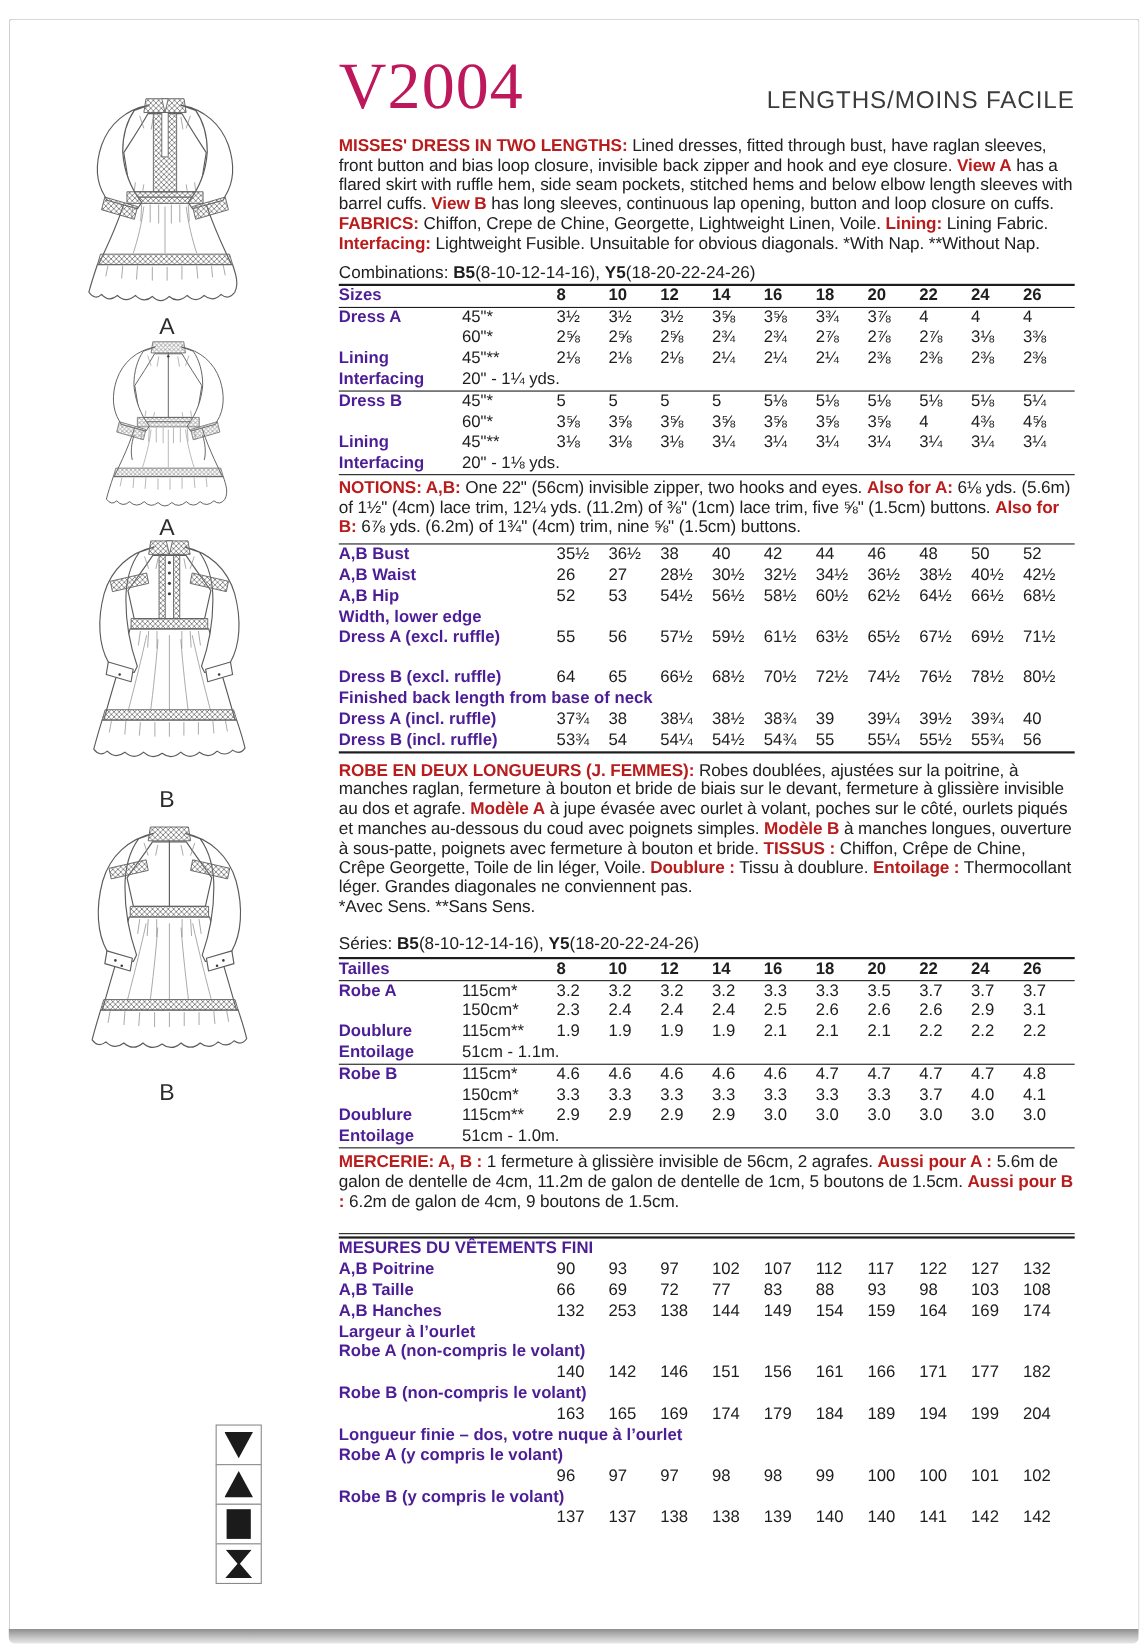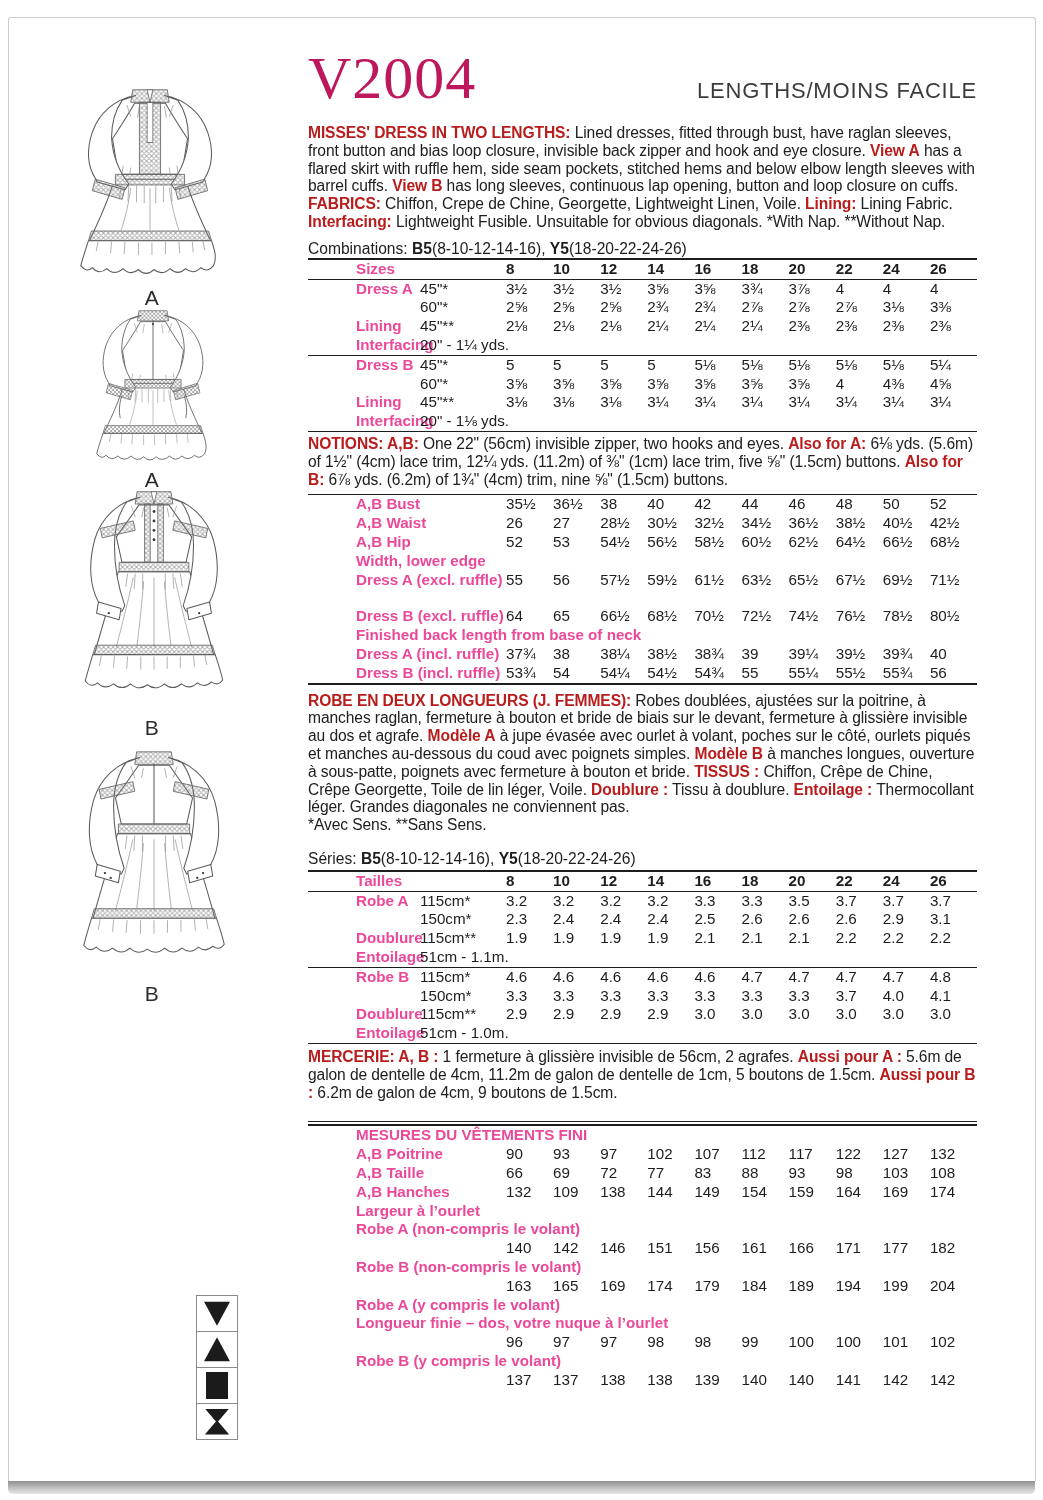--- a/index.html
+++ b/index.html
@@ -41,21 +41,21 @@
 
   
   .tbl{width:669px;}
   .trow{display:grid;grid-template-columns:112px 86px repeat(10,1fr);
         line-height:18.8px;font-size:15.2px;align-items:baseline;}
   .trow.thead{border-top:2px solid #1d1d1d;border-bottom:1.6px solid #1d1d1d;}
   .trow.thead .tc{font-weight:bold;}
   .trow.trule{border-top:1.6px solid #1d1d1d;height:0;line-height:0;}
   .trow.tspacer{height:18px;}
   .tc{white-space:nowrap;overflow:visible;}
-  .tc.lab{font-weight:bold;color:#ec4899;margin-left:48px;}
+  .tc.lab{font-weight:bold;color:#4c1d95;}
   .tc.lab.wide{grid-column:1 / 3;}
   .tc.lab.full{grid-column:1 / -1;}
   .tc.spanv{grid-column:2 / -1;}
   .tbl.bot{border-bottom:1.6px solid #1d1d1d;}
   .tbl.heavybot{border-bottom:2.5px solid #1d1d1d;}
   #tbl-finished-en{border-top:1.6px solid #1d1d1d;margin-top:2px;}
   #tbl-finished-fr{border-top:2px solid #1d1d1d;}
   .notions{margin-top:3px;padding-bottom:4px;}
   .robe{margin-top:7px;}
   .series{margin-top:16px;font-size:15.6px;line-height:18px;margin-bottom:2px;}
@@ -555,21 +555,21 @@
         <span class="tc num">83</span>
         <span class="tc num">88</span>
         <span class="tc num">93</span>
         <span class="tc num">98</span>
         <span class="tc num">103</span>
         <span class="tc num">108</span>
       </div>
       <div class="trow">
         <span class="tc lab wide">A,B Hanches</span>
         <span class="tc num">132</span>
-        <span class="tc num">109</span>
+        <span class="tc num">253</span>
         <span class="tc num">138</span>
         <span class="tc num">144</span>
         <span class="tc num">149</span>
         <span class="tc num">154</span>
         <span class="tc num">159</span>
         <span class="tc num">164</span>
         <span class="tc num">169</span>
         <span class="tc num">174</span>
       </div>
       <div class="trow">
@@ -601,24 +601,24 @@
         <span class="tc num">169</span>
         <span class="tc num">174</span>
         <span class="tc num">179</span>
         <span class="tc num">184</span>
         <span class="tc num">189</span>
         <span class="tc num">194</span>
         <span class="tc num">199</span>
         <span class="tc num">204</span>
       </div>
       <div class="trow">
+        <span class="tc lab full">Longueur finie – dos, votre nuque à l’ourlet</span>
+      </div>
+      <div class="trow">
         <span class="tc lab full">Robe A (y compris le volant)</span>
-      </div>
-      <div class="trow">
-        <span class="tc lab full">Longueur finie – dos, votre nuque à l’ourlet</span>
       </div>
       <div class="trow">
         <span class="tc lab wide"></span>
         <span class="tc num">96</span>
         <span class="tc num">97</span>
         <span class="tc num">97</span>
         <span class="tc num">98</span>
         <span class="tc num">98</span>
         <span class="tc num">99</span>
         <span class="tc num">100</span>

